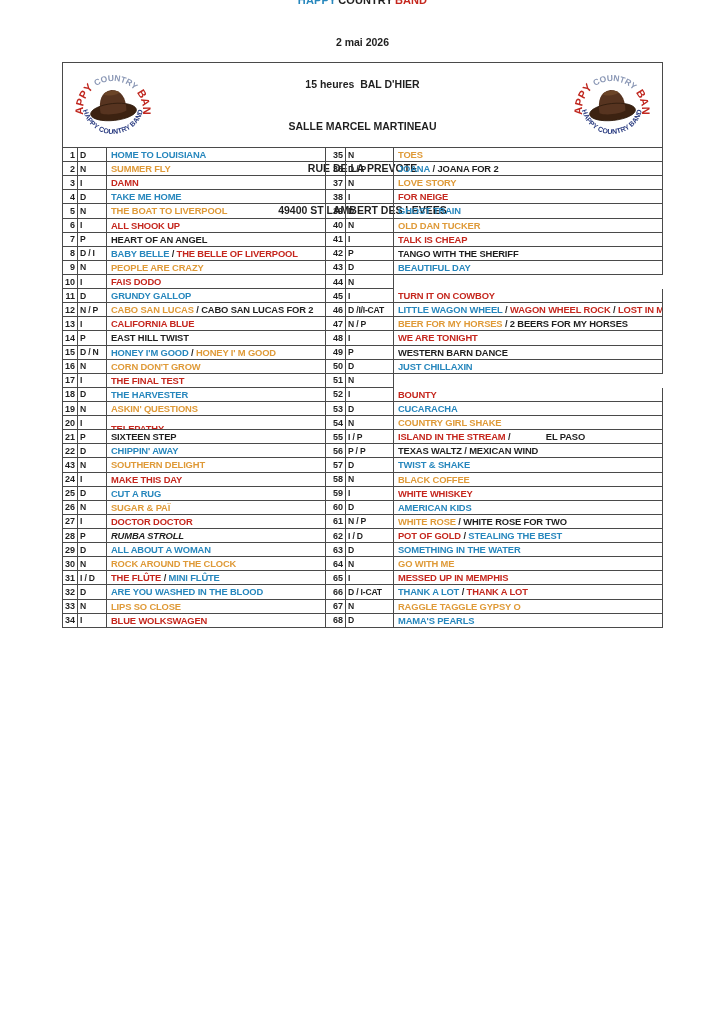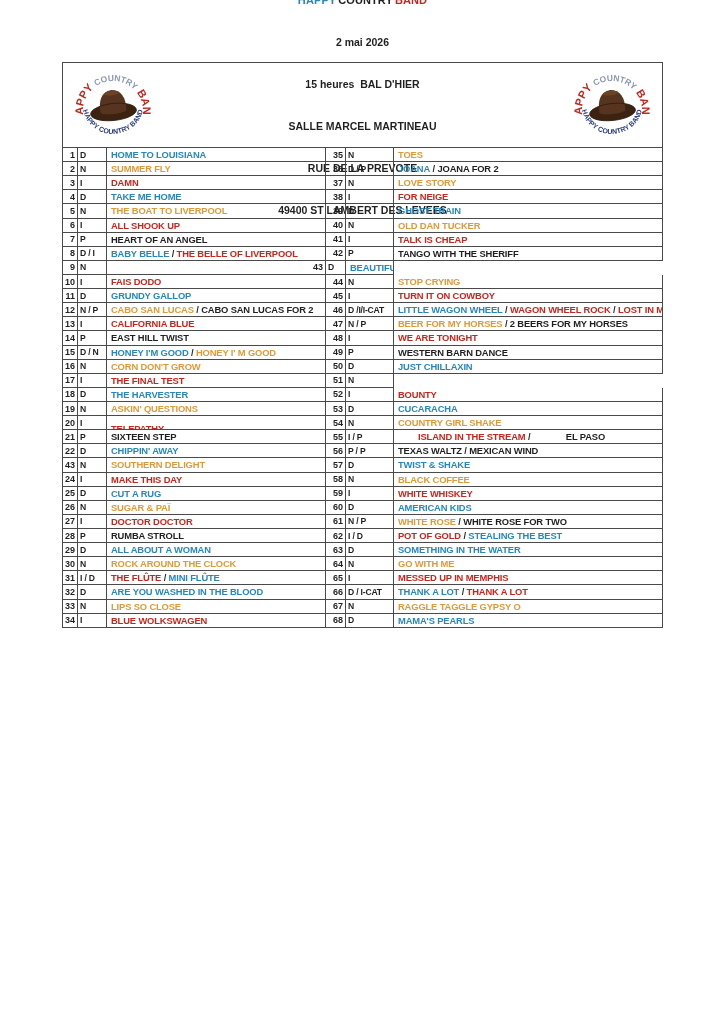--- a/index.html
+++ b/index.html
@@ -218,37 +218,37 @@
           </div>
           <div class="cell num">42</div>
           <div class="cell code">P</div>
           <div class="cell title">
             <span style="color: rgb(31, 31, 31);">TANGO WITH THE SHERIFF</span>
           </div>
         </div>
         <div class="row">
           <div class="cell num">9</div>
           <div class="cell code">N</div>
+          <div class="cell title">
+            <span style="color: rgb(223, 154, 56);">PEOPLE ARE CRAZY</span>
+          </div>
           <div class="cell num">43</div>
           <div class="cell code">D</div>
           <div class="cell title">
             <span style="color: rgb(39, 135, 189);">BEAUTIFUL DAY</span>
           </div>
         </div>
         <div class="row">
           <div class="cell num">10</div>
           <div class="cell code">I</div>
           <div class="cell title">
             <span style="color: rgb(197, 39, 30);">FAIS DODO</span>
           </div>
           <div class="cell num">44</div>
           <div class="cell code">N</div>
-          <div class="cell title">
-            <span style="color: rgb(223, 154, 56);">STOP CRYING</span>
-          </div>
         </div>
         <div class="row">
           <div class="cell num">11</div>
           <div class="cell code">D</div>
           <div class="cell title">
             <span style="color: rgb(39, 135, 189);">GRUNDY GALLOP</span>
           </div>
           <div class="cell num">45</div>
           <div class="cell code">I</div>
           <div class="cell title">
@@ -372,21 +372,21 @@
         </div>
         <div class="row">
           <div class="cell num">21</div>
           <div class="cell code">P</div>
           <div class="cell title">
             <span style="color: rgb(31, 31, 31);">SIXTEEN STEP</span>
           </div>
           <div class="cell num">55</div>
           <div class="cell code">I / P</div>
           <div class="cell title">
-            <span style="color: rgb(197, 39, 30); margin-left: 20px;">ISLAND IN THE STREAM</span>
+            <span style="color: rgb(197, 39, 30);">ISLAND IN THE STREAM</span>
             <span class="sep"> / </span>
             <span style="color: rgb(31, 31, 31); padding-left: 33px;">EL PASO</span>
           </div>
         </div>
         <div class="row">
           <div class="cell num">22</div>
           <div class="cell code">D</div>
           <div class="cell title">
             <span style="color: rgb(39, 135, 189);">CHIPPIN' AWAY</span>
           </div>
@@ -457,21 +457,21 @@
           <div class="cell title">
             <span style="color: rgb(223, 154, 56);">WHITE ROSE</span>
             <span class="sep"> / </span>
             <span style="color: rgb(31, 31, 31);">WHITE ROSE FOR TWO</span>
           </div>
         </div>
         <div class="row">
           <div class="cell num">28</div>
           <div class="cell code">P</div>
           <div class="cell title">
-            <span style="color: rgb(31, 31, 31);">RUMBA STROLL</span>
+            <span style="color: rgb(31, 31, 31); font-style: italic;">RUMBA STROLL</span>
           </div>
           <div class="cell num">62</div>
           <div class="cell code">I / D</div>
           <div class="cell title">
             <span style="color: rgb(197, 39, 30);">POT OF GOLD</span>
             <span class="sep"> / </span>
             <span style="color: rgb(39, 135, 189);">STEALING THE BEST</span>
           </div>
         </div>
         <div class="row">

